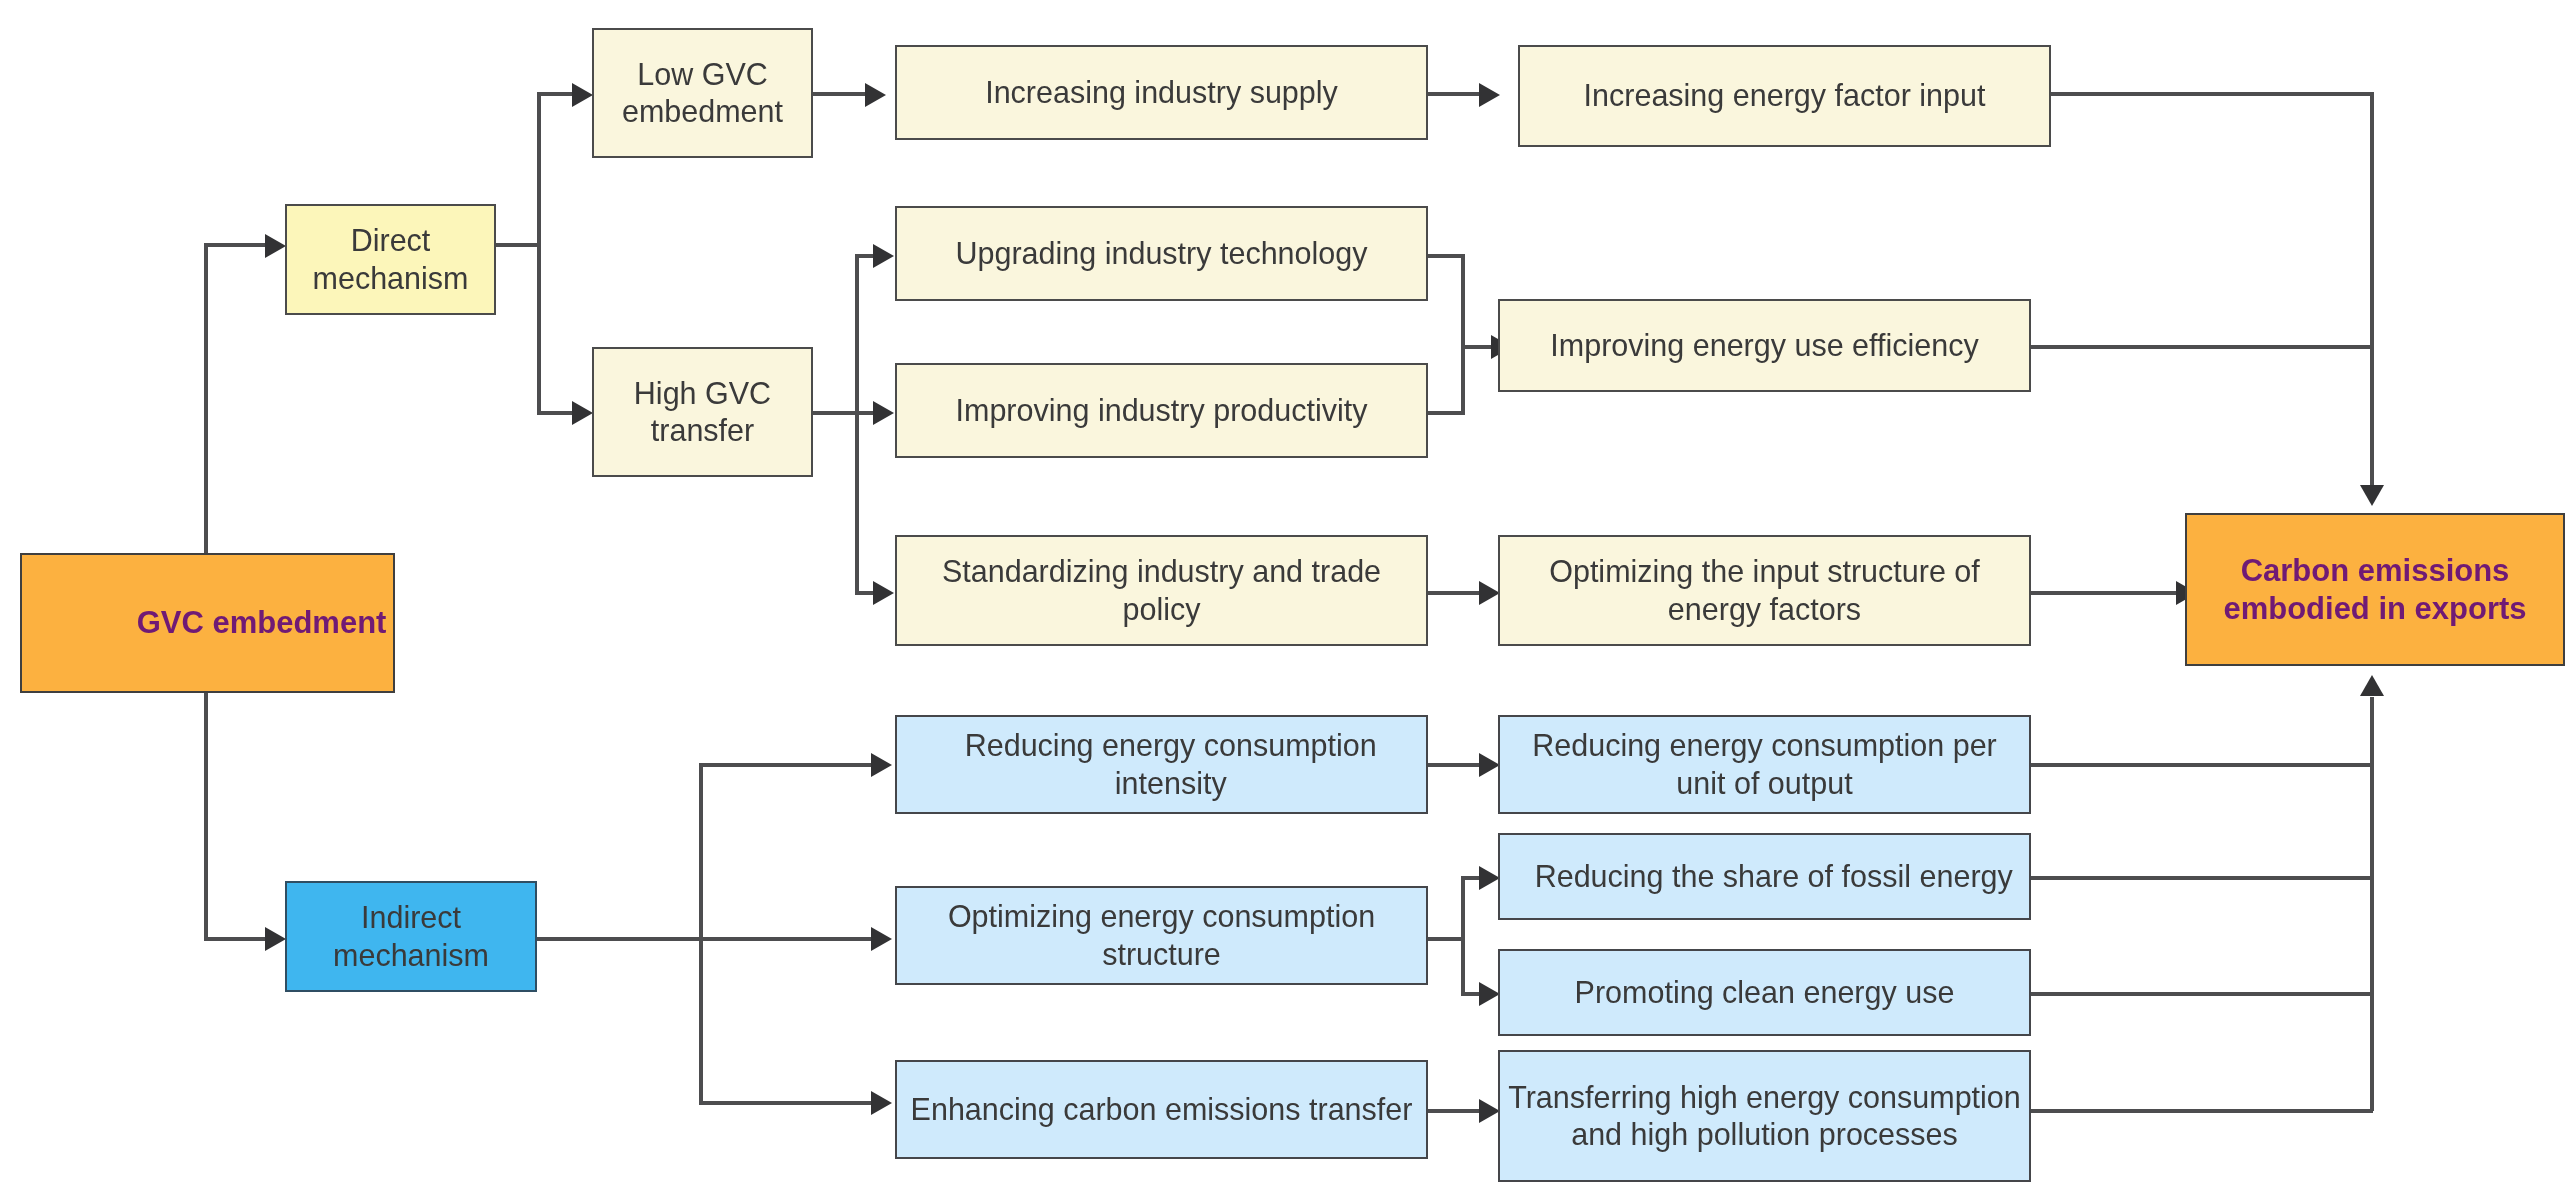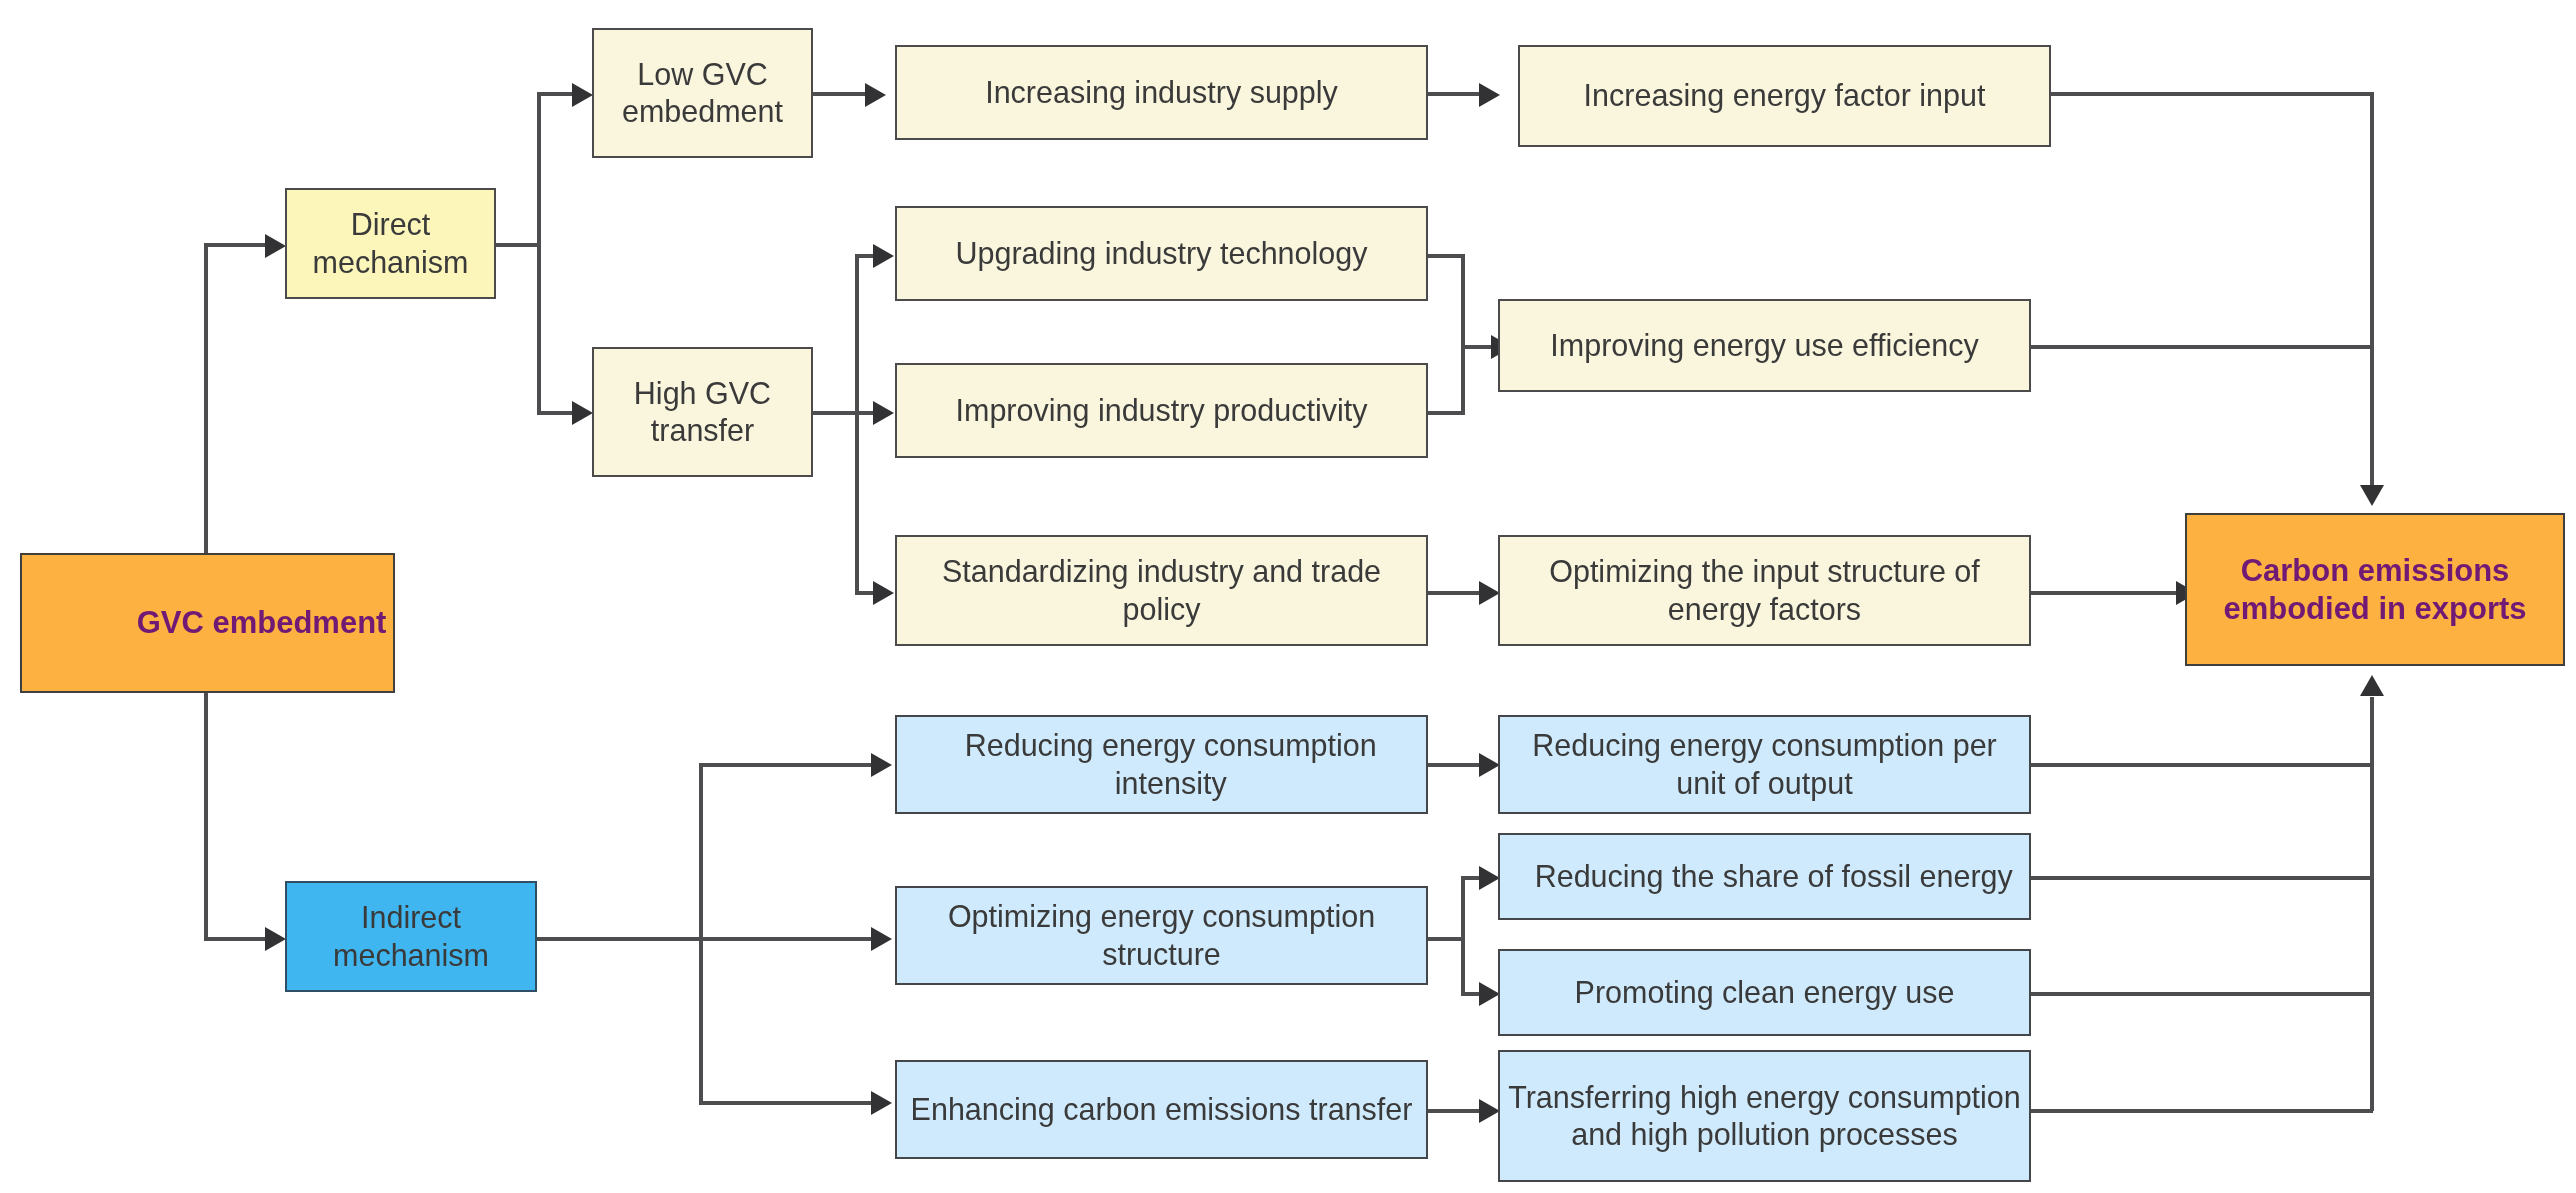--- a/index.html
+++ b/index.html
@@ -112,21 +112,21 @@
   <div class="hline" style="left:2031px;top:876px;width:342px;"></div>
   <div class="hline" style="left:2031px;top:992px;width:342px;"></div>
   <div class="hline" style="left:2031px;top:1109px;width:342px;"></div>
   <div class="vline" style="left:2370px;top:697px;height:414px;"></div>
   <div class="arrow up" style="left:2360px;top:675px;"></div>
 
   <div class="node orange" style="left:20px;top:553px;width:375px;height:140px;">
     <span>GVC embedment</span>
   </div>
 
-  <div class="node lightyellow" style="left:285px;top:188px;width:211px;height:111px;">
+  <div class="node lightyellow" style="left:285px;top:204px;width:211px;height:111px;">
     <span>Direct mechanism</span>
   </div>
 
   <div class="node midblue" style="left:285px;top:881px;width:252px;height:111px;">
     <span>Indirect mechanism</span>
   </div>
 
   <div class="node yellow" style="left:592px;top:28px;width:221px;height:130px;">
     <span>Low GVC embedment</span>
   </div>

